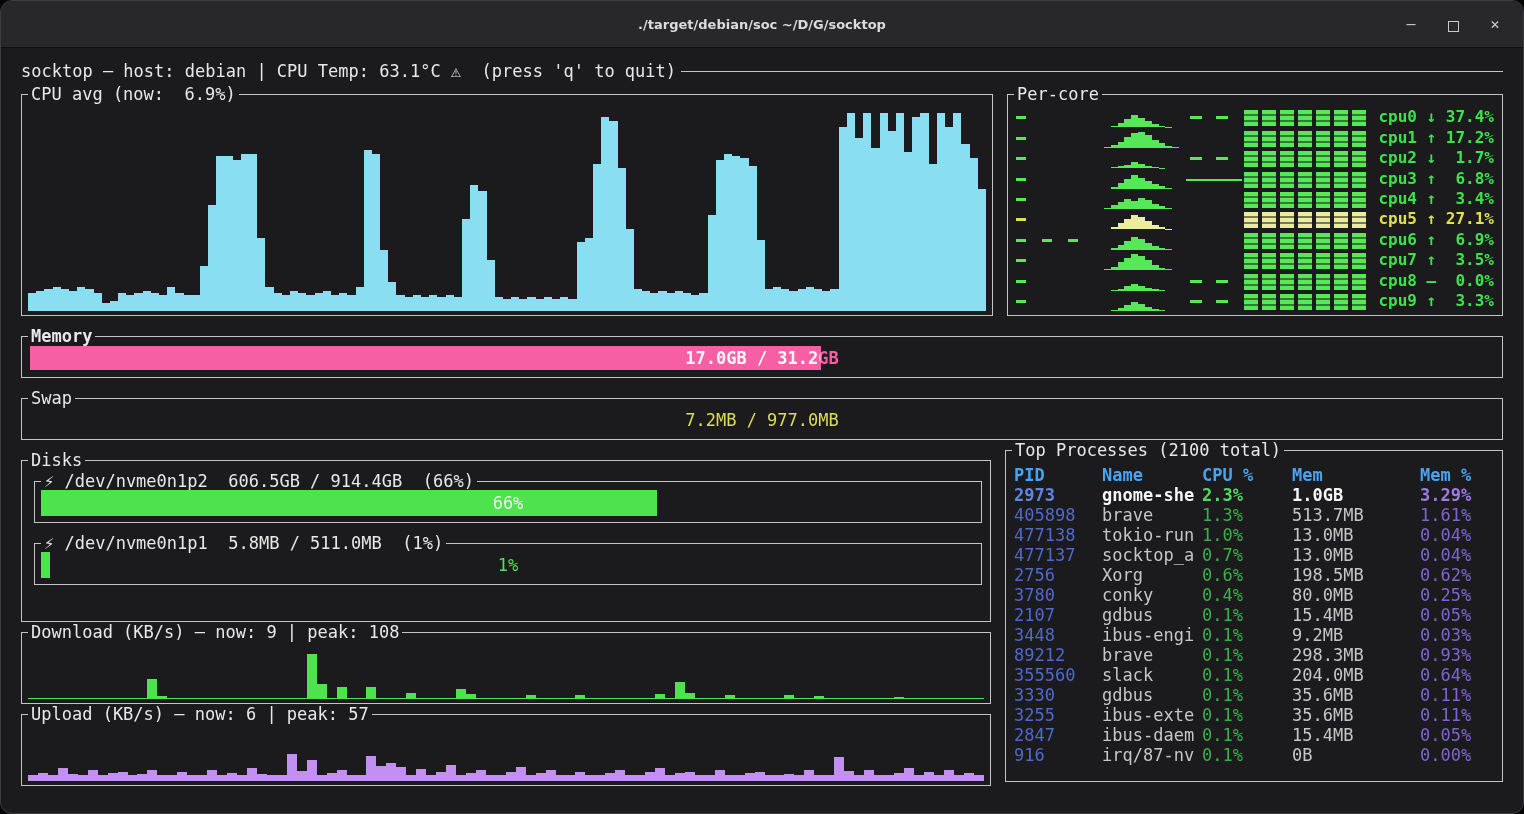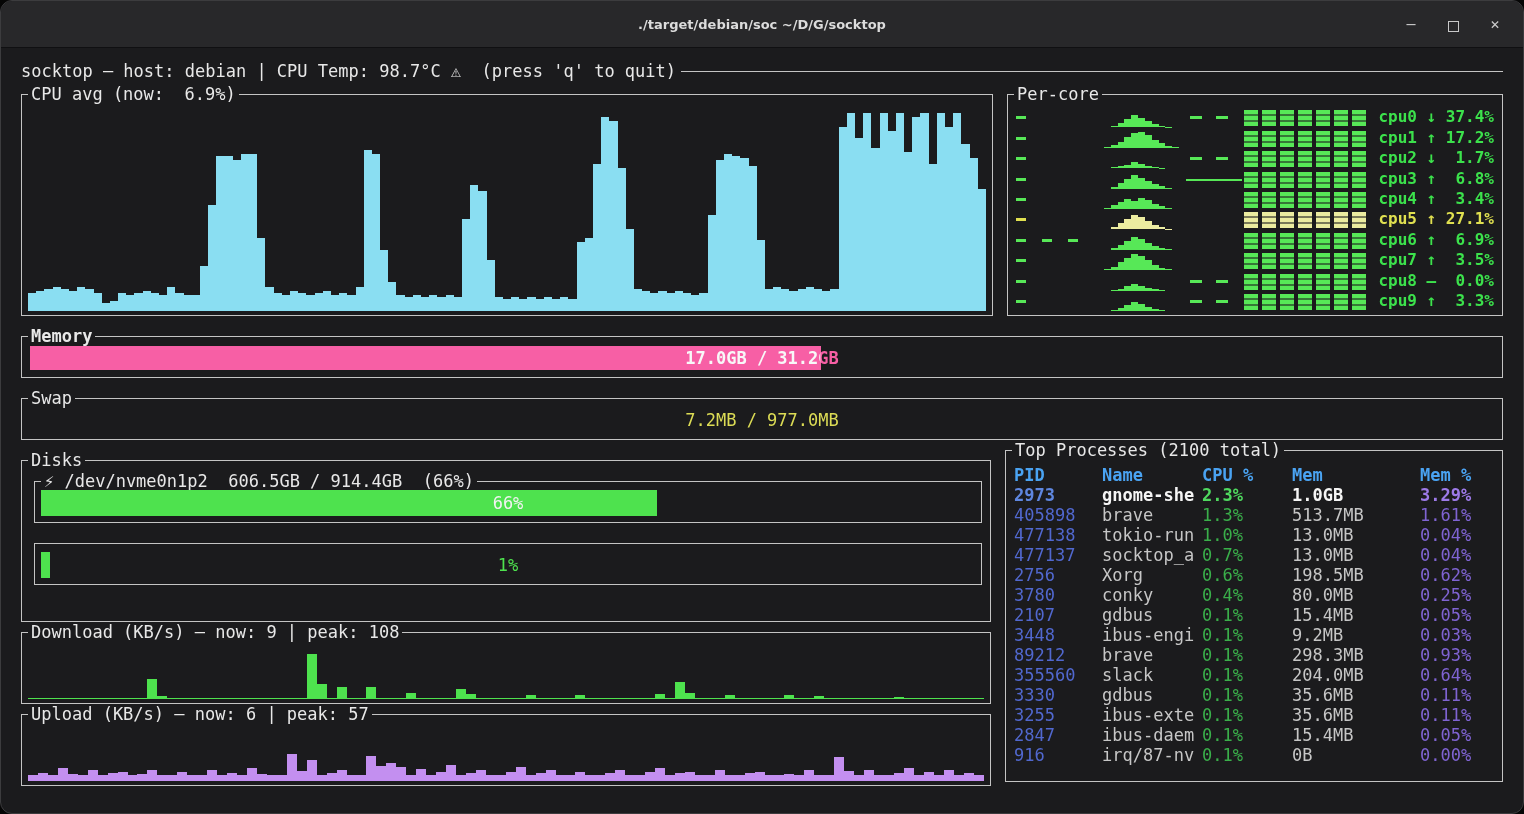--- a/index.html
+++ b/index.html
@@ -110,21 +110,21 @@
       <span class="ctrl">
           <span class="ctrl-max-shape"></span>
         </span>
       <span class="ctrl close">✕</span>
     </div>
   </div>
 
   <div class="terminal">
 
     <div class="header-line">
-      <span>socktop — host: debian | CPU Temp: 98.7°C ⚠  (press 'q' to quit)</span>
+      <span>socktop — host: debian | CPU Temp: 63.1°C ⚠  (press 'q' to quit)</span>
       <div class="rule"></div>
     </div>
 
     <div class="row-top">
       <div class="tui-box" id="cpu-box">
         <span class="box-title">CPU avg (now:  6.9%)</span>
         <div class="chart" id="cpu-chart">
             <div class="bar" style="height: 9%;"></div>
             <div class="bar" style="height: 10%;"></div>
             <div class="bar" style="height: 11%;"></div>
@@ -513,20 +513,21 @@
           <div class="disks-inner">
             <div class="disk-box">
               <span class="box-title">⚡ /dev/nvme0n1p2  606.5GB / 914.4GB  (66%)</span>
               <div class="gauge" id="disk0-gauge">
                 <div class="gauge-fill" style="width: 66%; background: rgb(78, 226, 78);"></div>
                 <div class="gauge-label on" style="color: rgb(242, 242, 242); clip-path: inset(0px 34% 0px 0px);">66%</div>
                 <div class="gauge-label off" style="color: rgb(78, 226, 78); clip-path: inset(0px 0px 0px 66%);">66%</div>
               </div>
             </div>
             <div class="disk-box">
+              <span class="box-title">⚡ /dev/nvme0n1p1  5.8MB / 511.0MB  (1%)</span>
               <div class="gauge" id="disk1-gauge">
                 <div class="gauge-fill" style="width: 1%; background: rgb(78, 226, 78);"></div>
                 <div class="gauge-label on" style="color: rgb(242, 242, 242); clip-path: inset(0px 99% 0px 0px);">1%</div>
                 <div class="gauge-label off" style="color: rgb(78, 226, 78); clip-path: inset(0px 0px 0px 1%);">1%</div>
               </div>
             </div>
           </div>
         </div>
 
         <div class="tui-box" id="dl-box">

